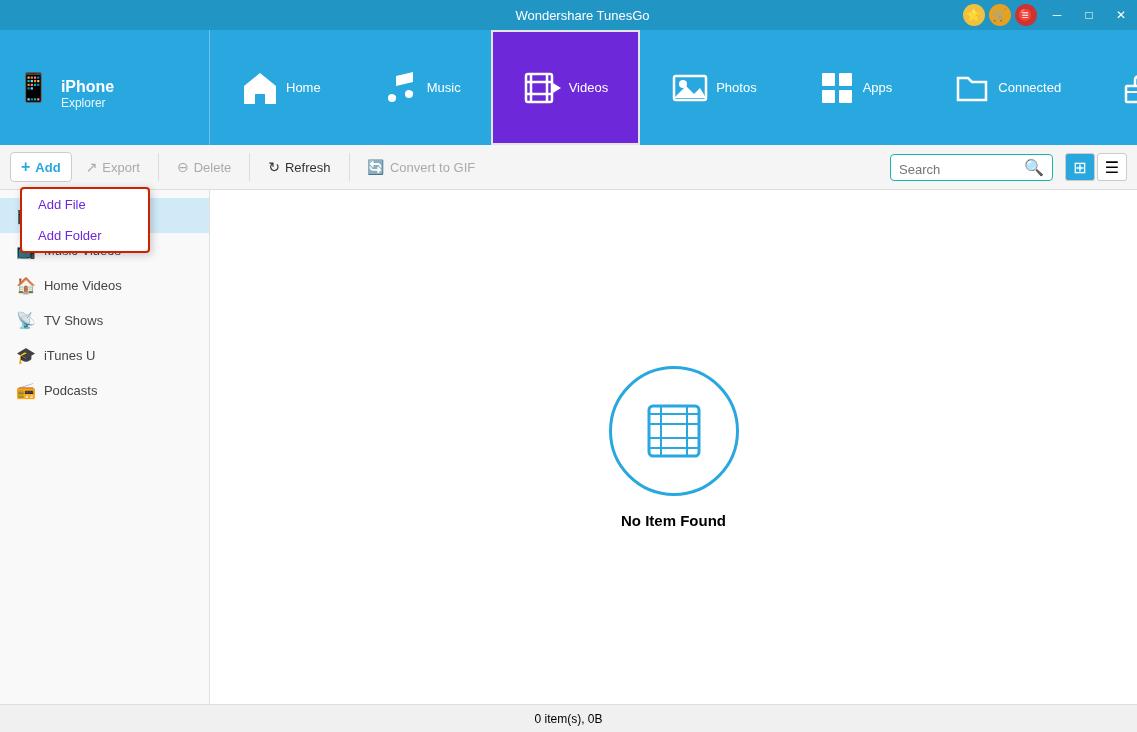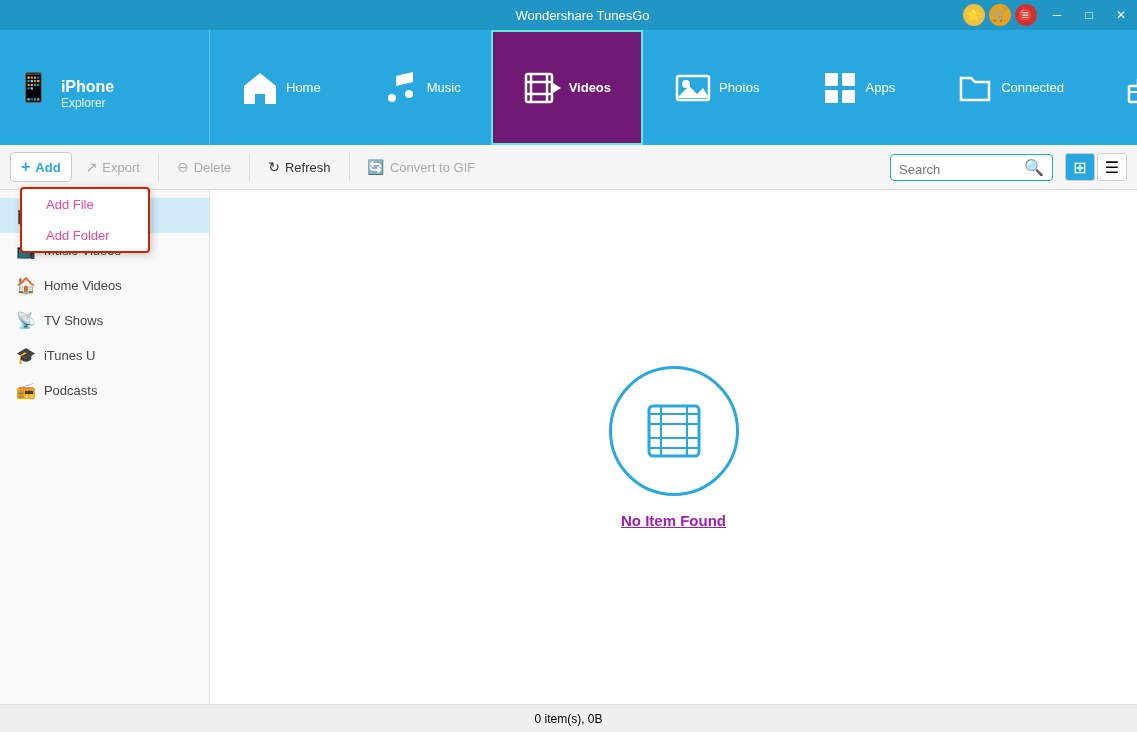--- a/index.html
+++ b/index.html
@@ -88,23 +88,22 @@
       align-items: center;
       justify-content: center;
       padding: 0 30px;
       color: white;
       cursor: pointer;
       font-size: 13px;
       gap: 6px;
       position: relative;
     }
     .nav-item.active {
-      background: #701a75;
-      border: 2px solid #5eead4;
-      font-weight: bold;
+      background: #6d28d9;
+      border: 2px solid #e5e5e5;
     }
     .nav-item svg { width: 40px; height: 40px; }
 
     
     .toolbar {
       background: #f5f5f5;
       border-bottom: 1px solid #ddd;
       height: 45px;
       display: flex;
       align-items: center;
@@ -215,22 +214,21 @@
       height: 130px;
       border-radius: 50%;
       border: 3px solid #29a8e0;
       display: flex;
       align-items: center;
       justify-content: center;
     }
     .no-item-text {
       font-size: 15px;
       font-weight: bold;
-      color: #a21caf;
-      text-decoration: underline;
+      color: #000000;
     }
 
     
     .status-bar {
       height: 28px;
       background: #f0f0f0;
       border-top: 1px solid #ddd;
       display: flex;
       align-items: center;
       justify-content: center;
@@ -244,23 +242,23 @@
       top: 35px;
       left: 10px;
       background: white;
       border: 2px solid #cc2200;
       border-radius: 4px;
       box-shadow: 2px 2px 8px rgba(0,0,0,0.2);
       z-index: 100;
       min-width: 130px;
     }
     .dropdown-item {
-      padding: 8px 24px;
-      font-size: 13px;
-      color: #ec4899;
+      padding: 8px 16px;
+      font-size: 13px;
+      color: #6d28d9;
       cursor: pointer;
     }
 
     .separator { width: 1px; height: 28px; background: #ddd; margin: 0 4px; }
   </style>
 </head>
 <body>
 
 <div class="title-bar">
   <span>Wondershare TunesGo</span>

